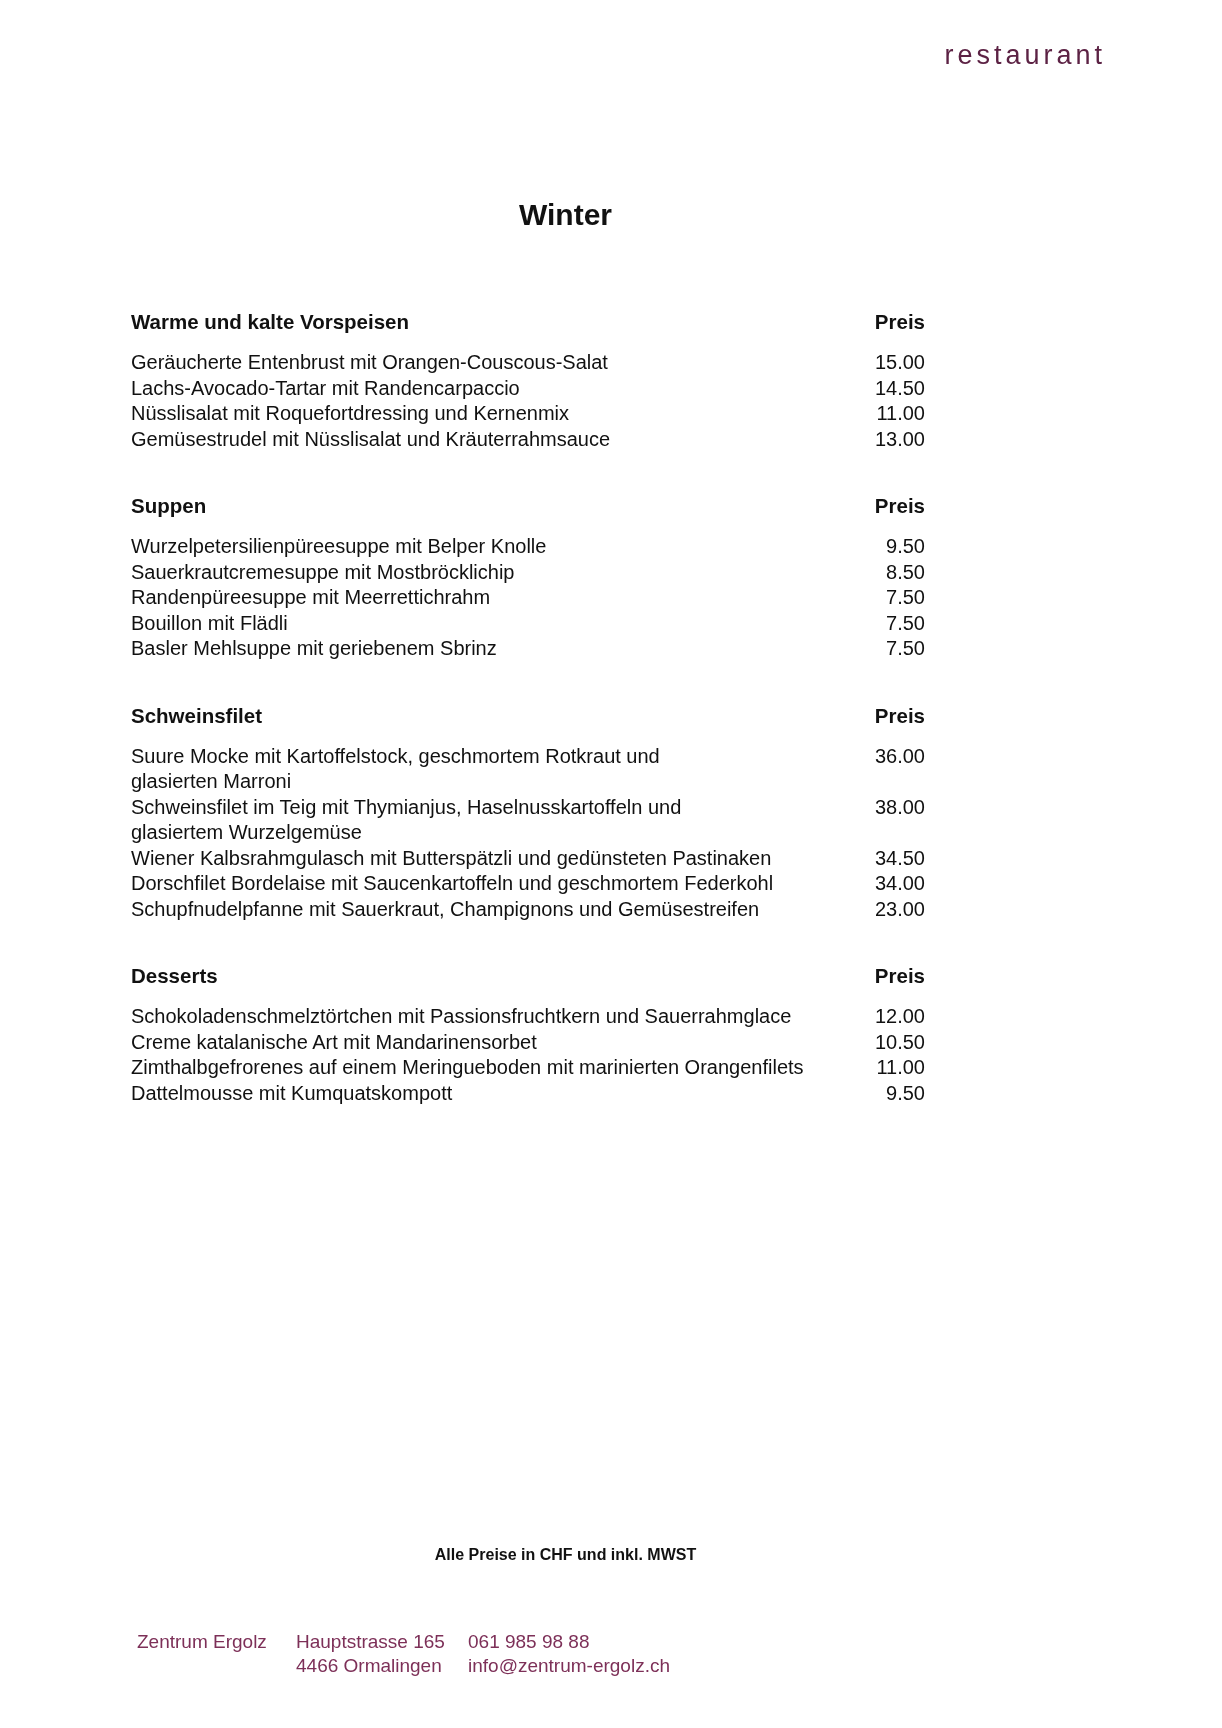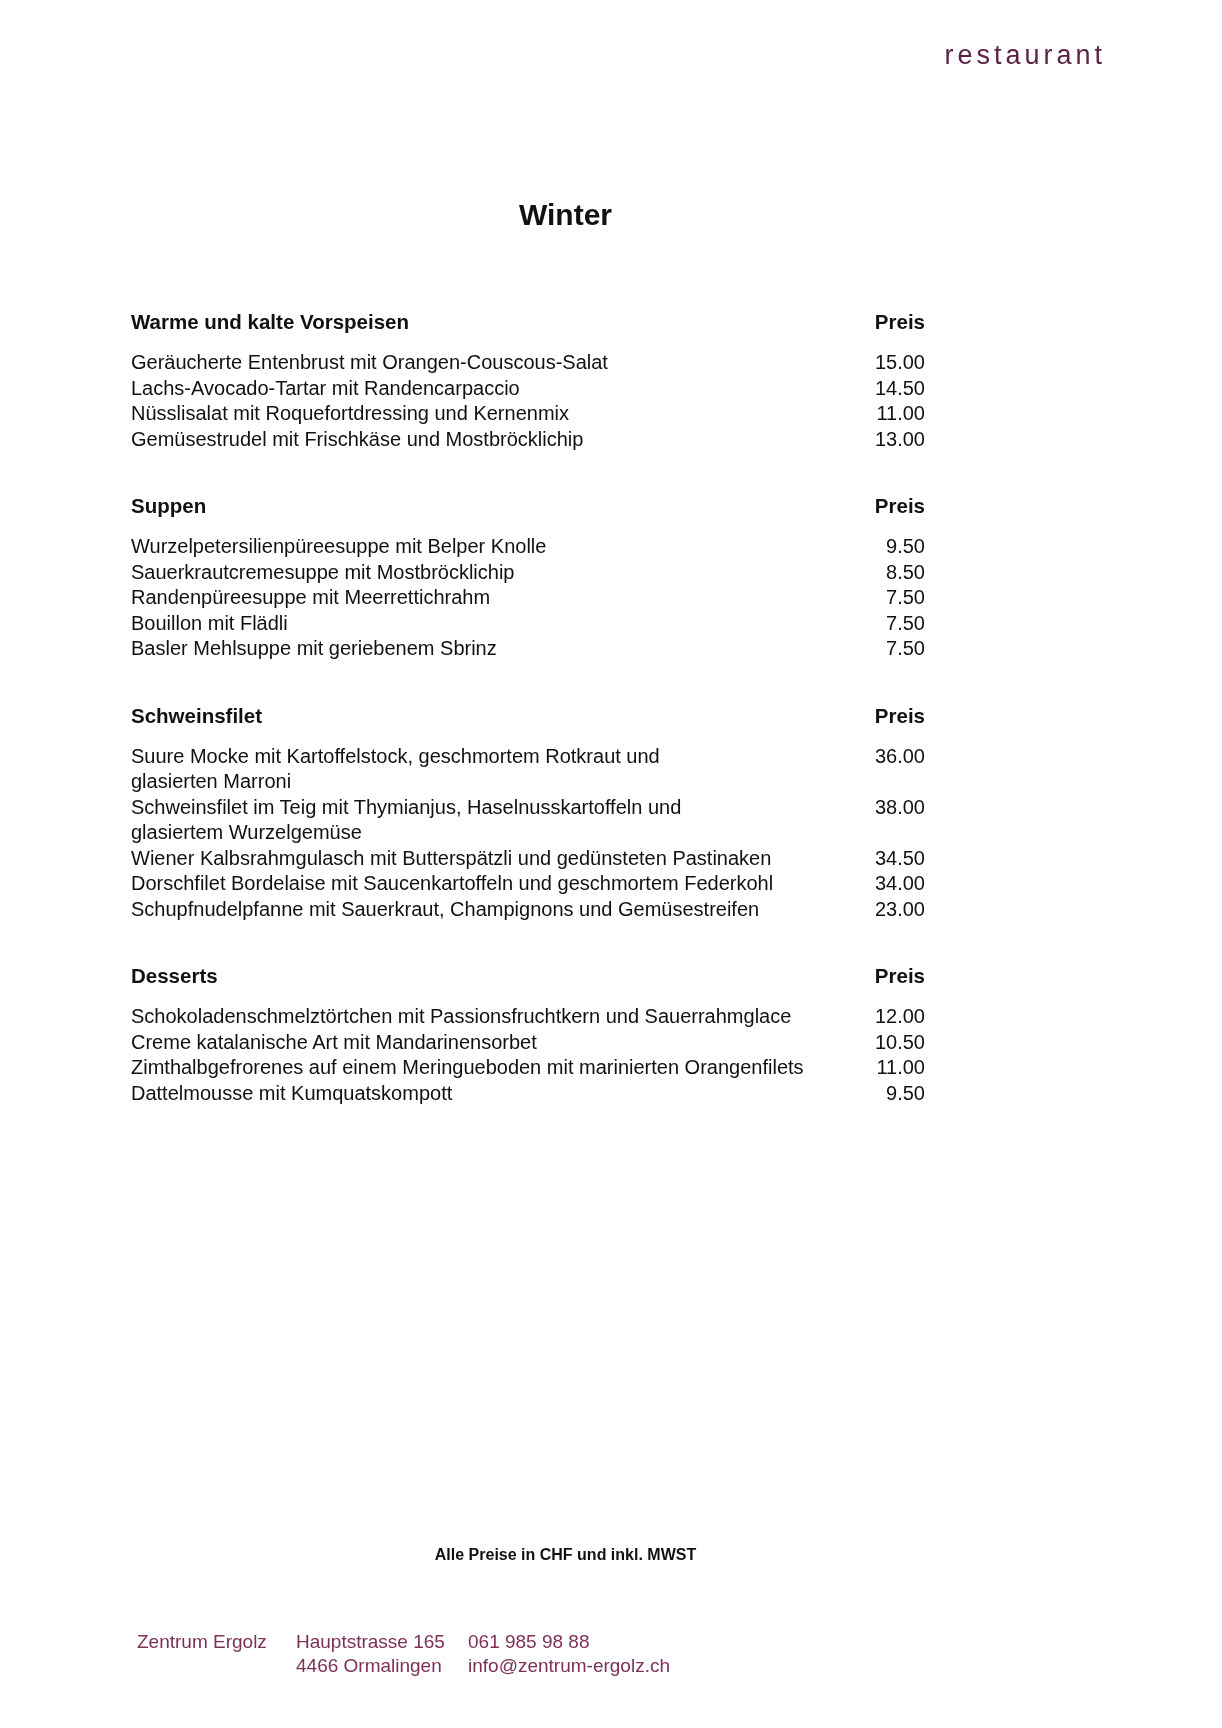--- a/index.html
+++ b/index.html
@@ -97,21 +97,21 @@
         </div>
         <div class="item">
           <span class="item-name">Lachs-Avocado-Tartar mit Randencarpaccio</span>
           <span class="item-price">14.50</span>
         </div>
         <div class="item">
           <span class="item-name">Nüsslisalat mit Roquefortdressing und Kernenmix</span>
           <span class="item-price">11.00</span>
         </div>
         <div class="item">
-          <span class="item-name">Gemüsestrudel mit Frischkäse und Mostbröcklichip</span>
+          <span class="item-name">Gemüsestrudel mit Nüsslisalat und Kräuterrahmsauce</span>
           <span class="item-price">13.00</span>
         </div>
       </div>
       <div class="section">
         <div class="sec-head">
           <span>Suppen</span>
           <span>Preis</span>
         </div>
         <div class="item">
           <span class="item-name">Wurzelpetersilienpüreesuppe mit Belper Knolle</span>

